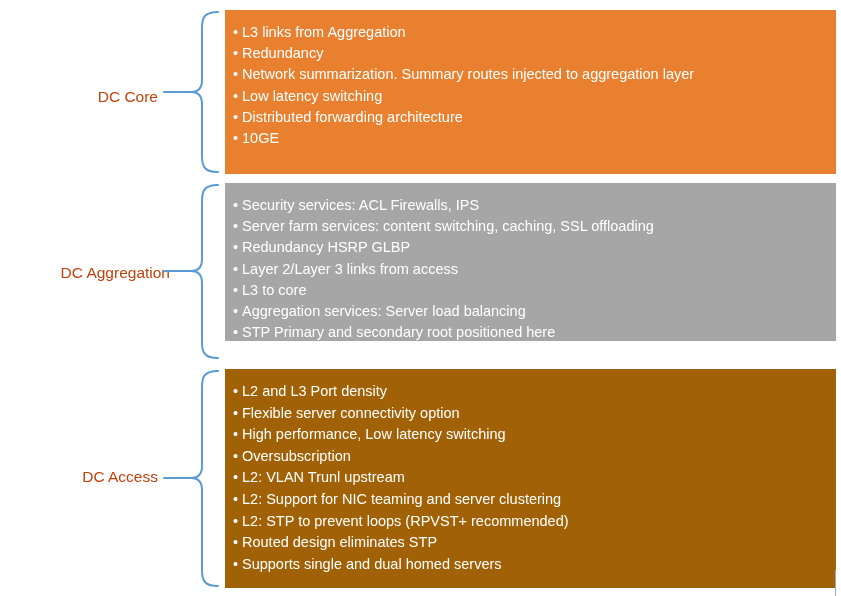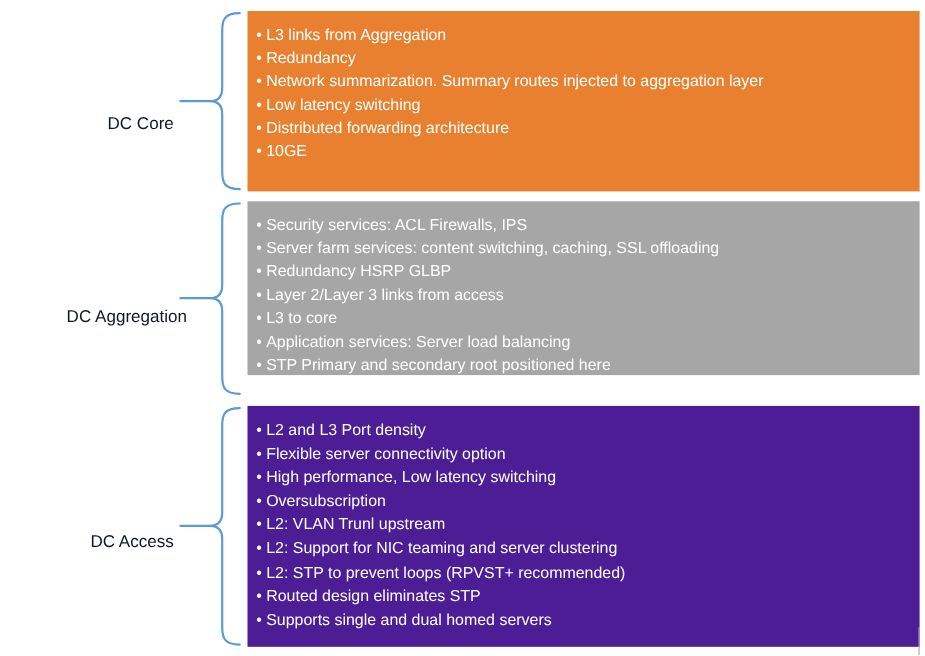--- a/index.html
+++ b/index.html
@@ -16,26 +16,25 @@
     width: 841px;
     height: 596px;
     background: #ffffff;
     overflow: hidden;
   }
 
   
   .layer-label {
     position: absolute;
     text-align: right;
-    color: #0f172a;
+    color: #c2410c;
     font-size: 15.5px;
     font-family: "Liberation Sans", sans-serif;
     white-space: nowrap;
     line-height: 1;
-    margin-top: 16px;
   }
   #label-core   { left: 0px;  width: 158px; top: 89px;  }
   #label-agg    { left: 12px;  width: 158px; top: 265px; }
   #label-access { left: 0px;  width: 158px; top: 469px; }
 
   
   .brace-svg {
     position: absolute;
     overflow: visible;
   }
@@ -60,21 +59,21 @@
   
   .layer-box {
     position: absolute;
     left: 225px;
     width: 611px;
     box-sizing: border-box;
     padding: 12px 8px 10px 8px;
   }
   #box-core   { top: 10px;  height: 164px; background: #E8802F; }
   #box-agg    { top: 183px; height: 158px; background: #A6A6A6; }
-  #box-access { top: 369px; height: 219px; background: #4c1d95; }
+  #box-access { top: 369px; height: 219px; background: #a16207; }
 
   .bullet-list {
     margin: 0;
     padding: 0;
     list-style: none;
   }
   .bullet-list li {
     color: #ffffff;
     font-size: 14.5px;
     font-family: "Liberation Sans", sans-serif;
@@ -130,21 +129,21 @@
     <path class="brace-stub" d="M 31 88 L 4 88"></path>
   </svg>
 
   <div class="layer-box" id="box-agg">
     <ul class="bullet-list">
       <li>Security services: ACL Firewalls, IPS</li>
       <li>Server farm services: content switching, caching, SSL offloading</li>
       <li>Redundancy HSRP GLBP</li>
       <li>Layer 2/Layer 3 links from access</li>
       <li>L3 to core</li>
-      <li>Application services: Server load balancing</li>
+      <li>Aggregation services: Server load balancing</li>
       <li>STP Primary and secondary root positioned here</li>
       <li>Highly flexible and scalable</li>
     </ul>
   </div>
 
   <div class="layer-label" id="label-access">DC Access</div>
 
   <svg class="brace-svg" id="brace-access" viewBox="0 0 62 219">
     <path class="brace-path" d="M 58 2 C 44 2 42 8 42 18 L 42 97 C 42 105 38 109 31 109 C 38 109 42 113 42 121 L 42 201 C 42 211 44 217 58 217"></path>
     <path class="brace-stub" d="M 31 109 L 4 109"></path>

